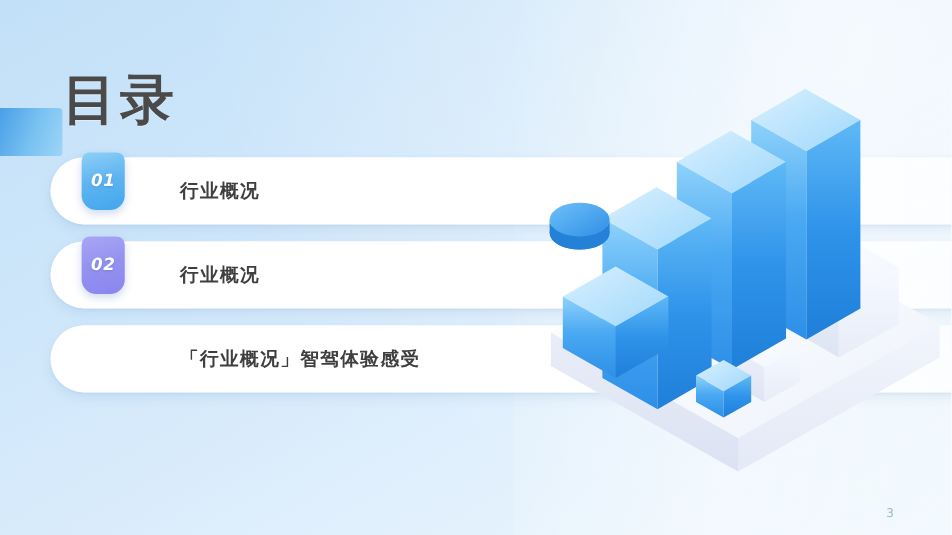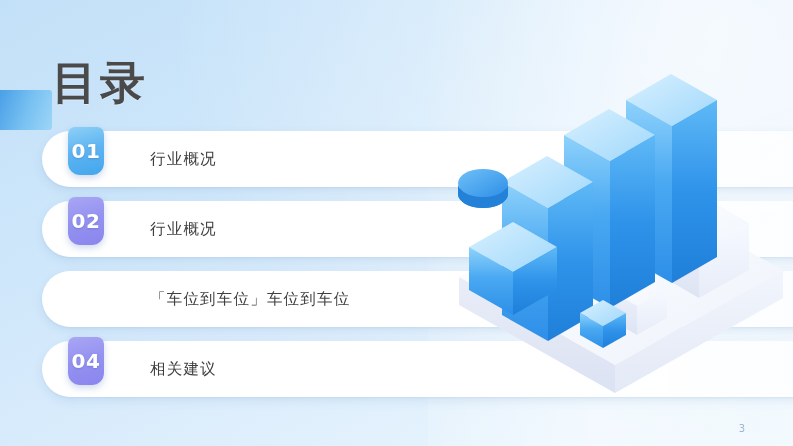--- a/index.html
+++ b/index.html
@@ -56,31 +56,32 @@
     box-shadow:0 4px 10px rgba(106,150,200,0.16), 0 1px 2px rgba(106,150,200,0.10);
   }
   .badge {
     position:absolute; left:68px; top:-4px;
     width:36px; height:48px;
     border-radius:7px 7px 12px 12px;
     display:flex; align-items:center; justify-content:center;
     box-shadow:0 3px 7px rgba(80,120,190,0.28);
   }
   .badge span {
-    font-size:20px; font-weight:bold; color:#ffffff;
+    font-size:14px; font-weight:bold; color:#ffffff;
     letter-spacing:0.5px;
     text-shadow:0 1px 2px rgba(40,70,140,0.25);
+    font-style:italic;
   }
   .badge.blue   { background:linear-gradient(165deg,#8ed0f7 0%,#5eb4f1 48%,#43a6ed 100%); }
   .badge.purple { background:linear-gradient(165deg,#a9a6f5 0%,#9492f0 48%,#8a85ee 100%); }
 
   .row-label {
     position:absolute; left:150px; top:0; height:56px;
     display:flex; align-items:center;
-    font-size:15.5px; font-weight:normal;
+    font-size:15.5px; font-weight:bold;
     color:#3f3f3f; letter-spacing:1.2px;
   }
 
   
   .illus { position:absolute; left:449px; top:55px; width:344px; height:375px; }
   .illus svg { display:block; width:100%; height:100%; }
 
   
   .page-num {
     position:absolute; right:48px; bottom:12px;
@@ -110,30 +111,23 @@
     <div class="row">
       <div class="row-card"></div>
       <div class="badge purple">
         <span>02</span>
       </div>
       <div class="row-label">行业概况</div>
     </div>
 
     <div class="row">
       <div class="row-card"></div>
-      <div class="row-label">「车位到车位」车位到车位</div>
+      <div class="row-label">「行业概况」智驾体验感受</div>
     </div>
 
-    <div class="row">
-      <div class="row-card"></div>
-      <div class="badge purple">
-        <span>04</span>
-      </div>
-      <div class="row-label">相关建议</div>
-    </div>
 
   </div>
 
   <div class="illus">
     <svg viewBox="0 0 344 375" xmlns="http://www.w3.org/2000/svg">
       <defs>
         <linearGradient id="gTop" x1="0" y1="0" x2="1" y2="1">
           <stop offset="0%" stop-color="#d9f0ff"></stop>
             <stop offset="100%" stop-color="#9fd8fb"></stop>
         </linearGradient>

